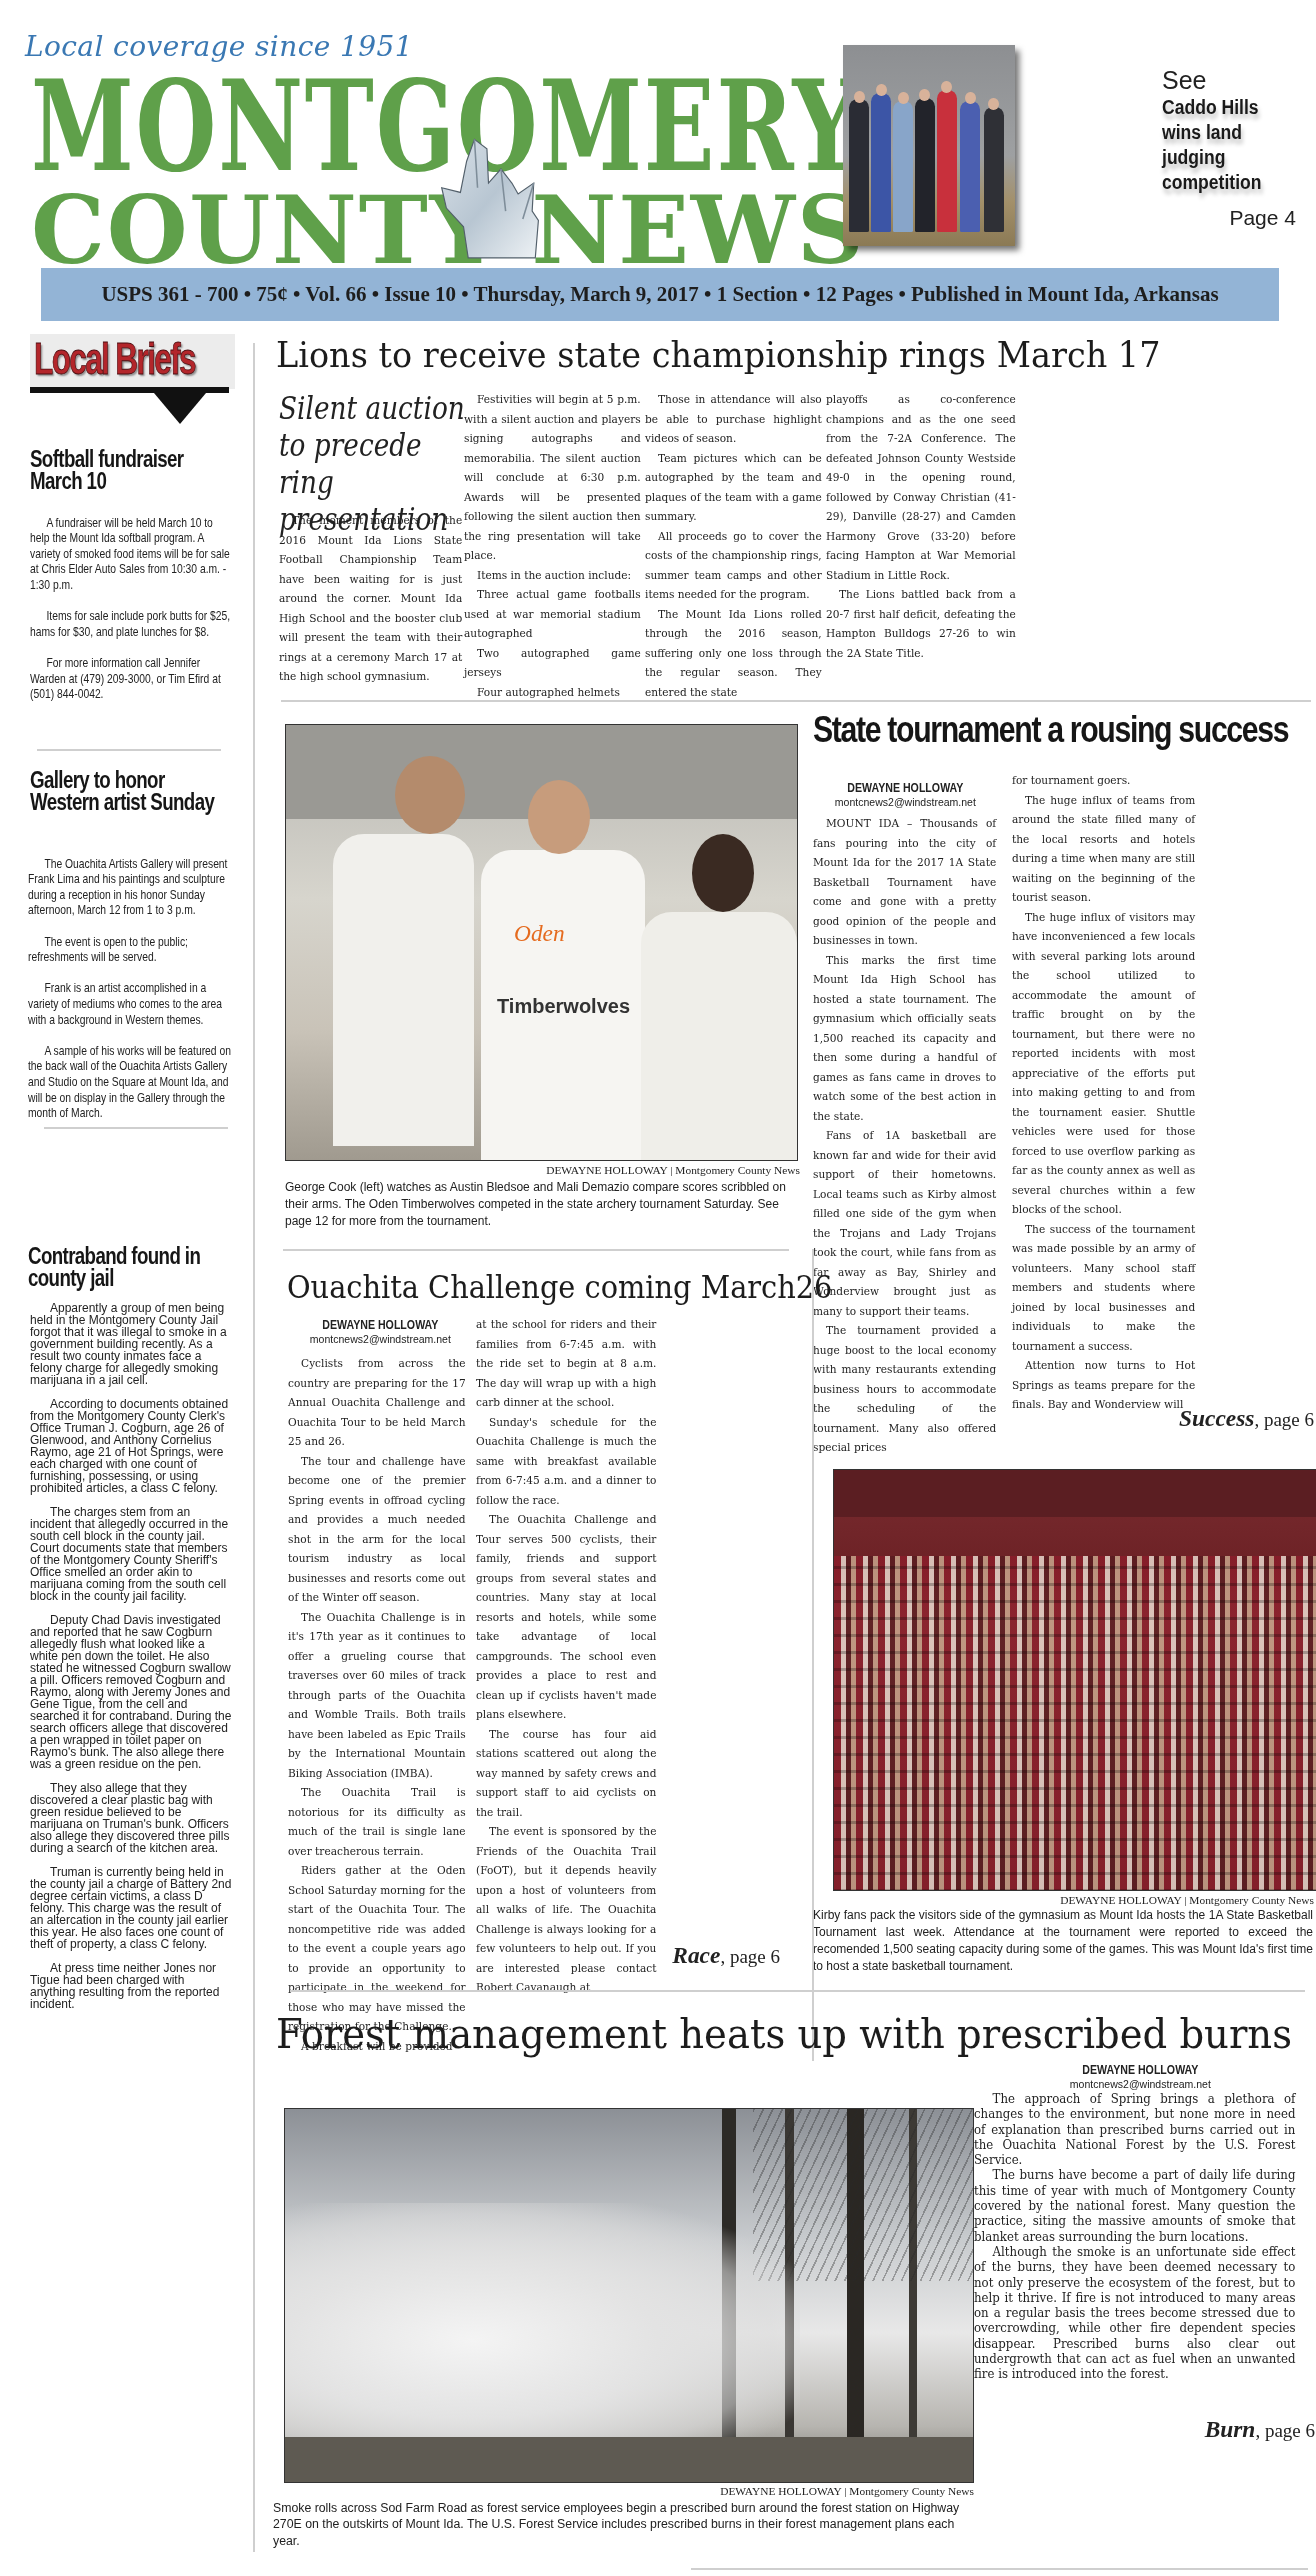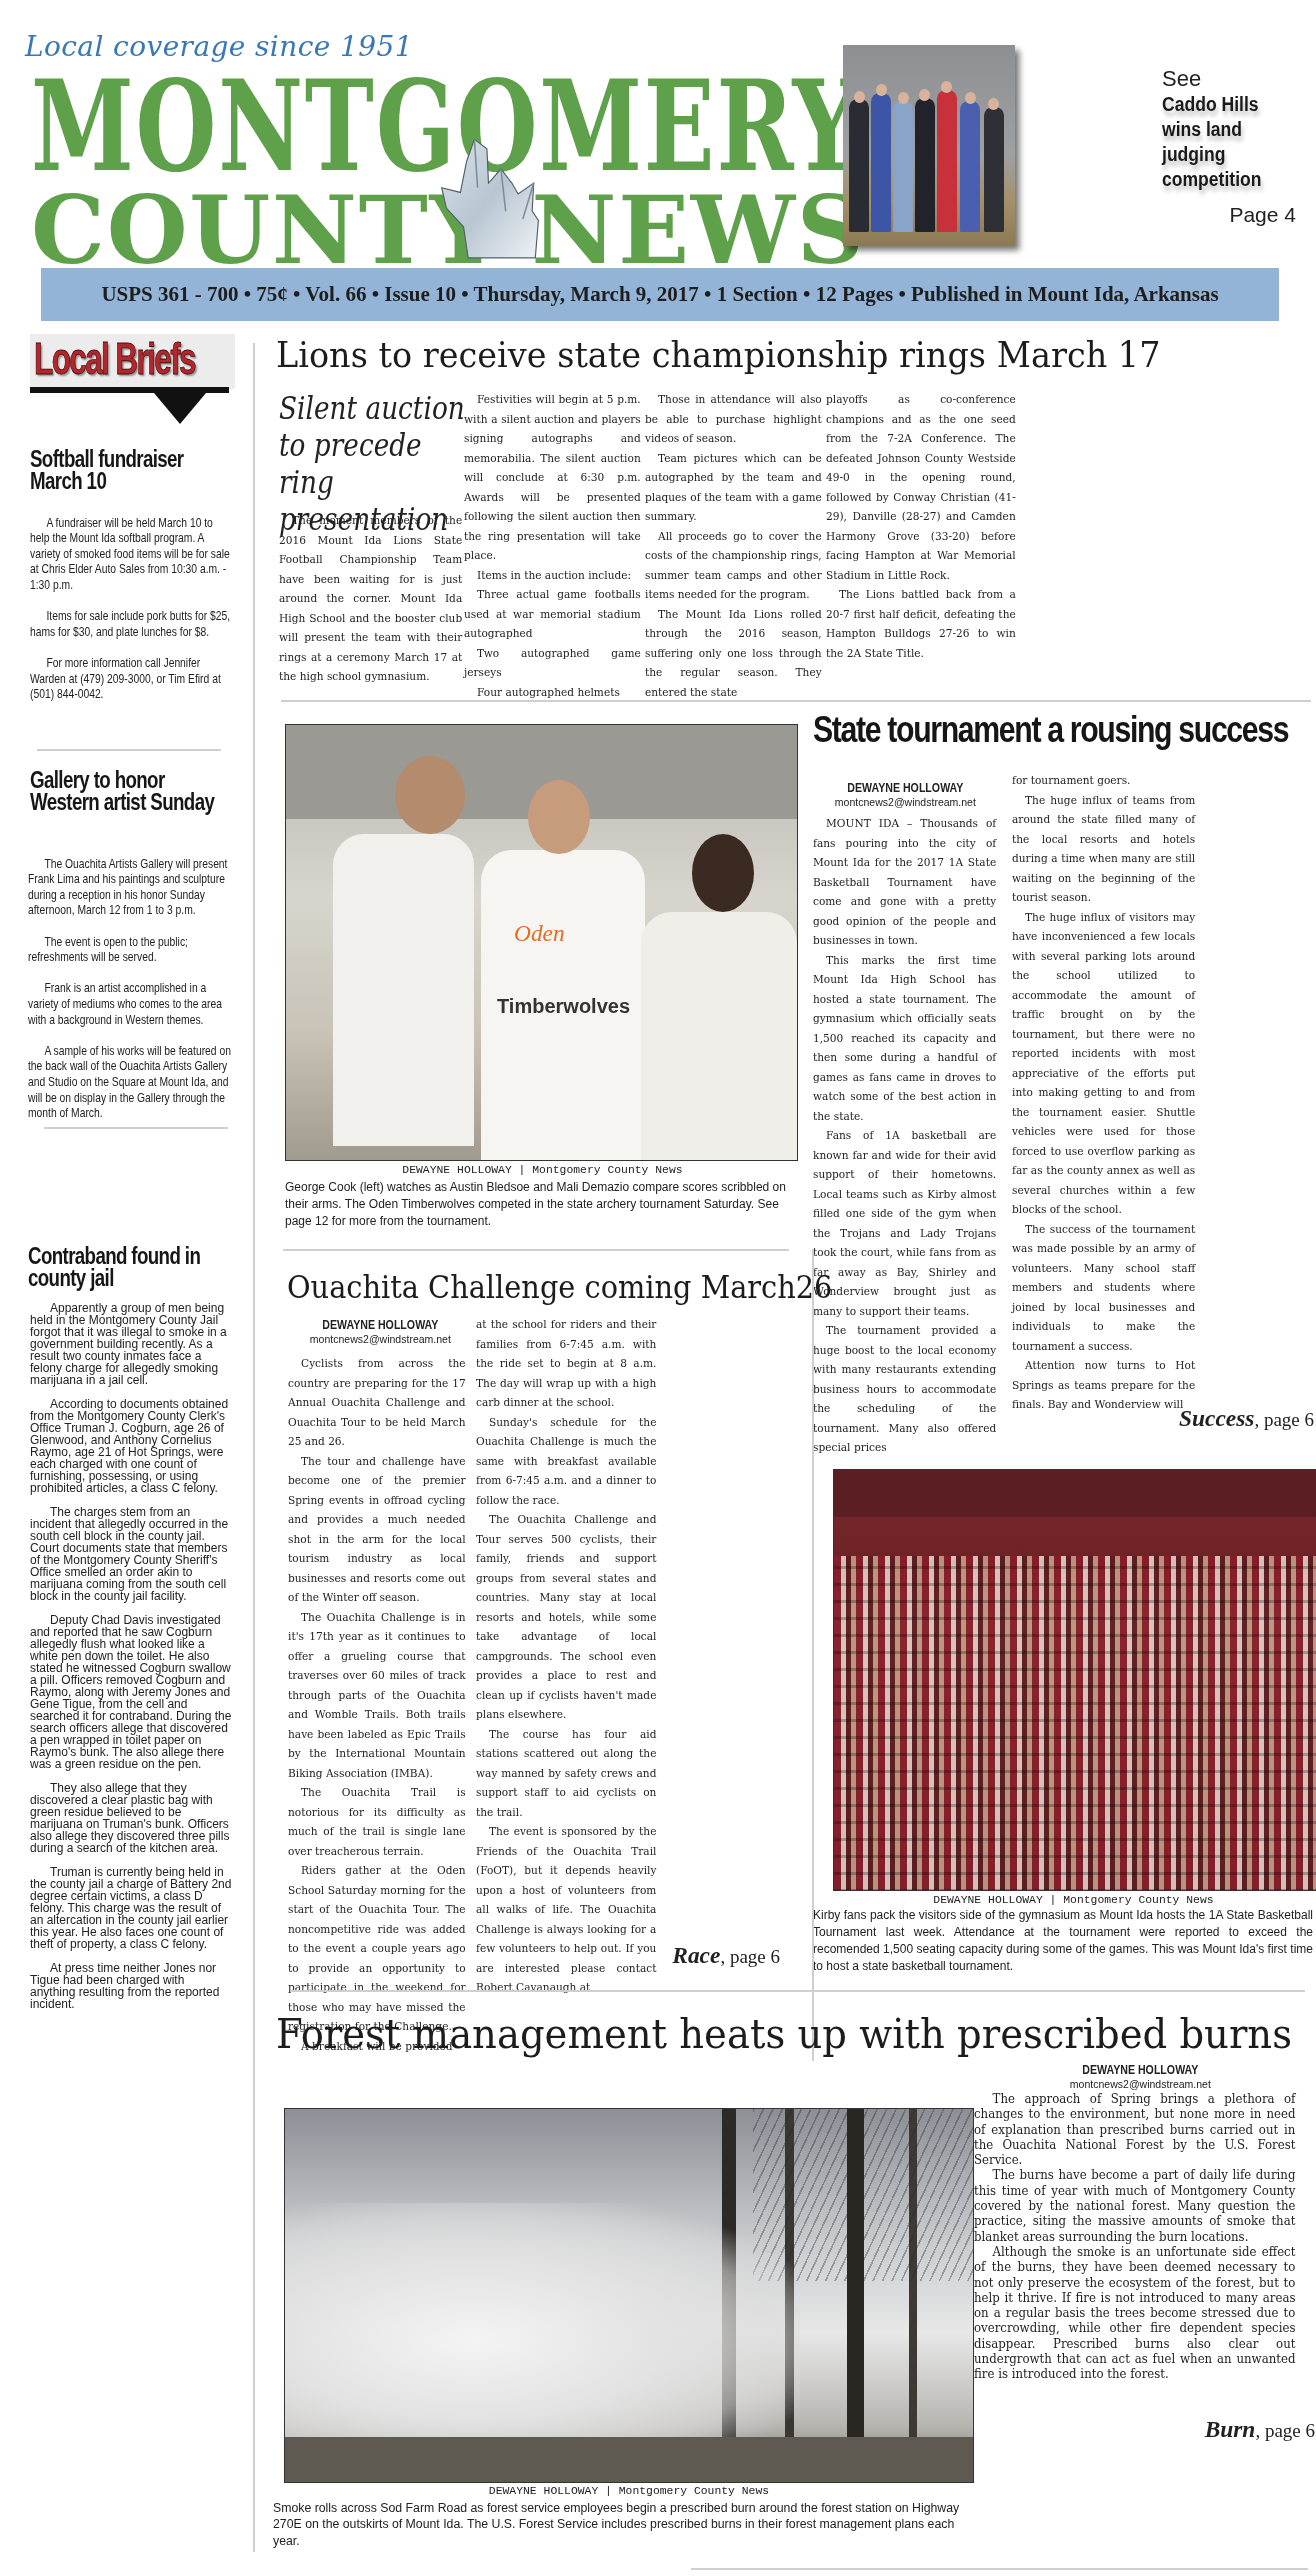--- a/index.html
+++ b/index.html
@@ -11,21 +11,21 @@
   
   #tagline { left: 25px; top: 30px; font-family: "DejaVu Serif", serif; font-style: italic; color: #3a78b3; font-size: 28px; letter-spacing: 0.4px; }
   .mast { font-family: "DejaVu Serif", serif; color: #5fa04a; font-weight: bold; line-height: 1; transform-origin: left top; white-space: nowrap; letter-spacing: 1.6px; }
   #mast-line1 { left: 31px; top: 64px; font-size: 86px; transform: scale(1.08, 1.45); }
   #mast-line2 { left: 31px; top: 184px; font-size: 86px; transform: scale(1.08, 1.08); }
   #crystal { left: 437px; top: 133px; width: 117px; height: 129px; }
   #teaser-photo { left: 843px; top: 45px; width: 172px; height: 201px; background: linear-gradient(180deg,#8d8f92 0%,#9ea0a2 55%,#a3906a 78%,#8b7a55 100%); box-shadow: 4.7px 4.7px 6.2px rgba(0,0,0,0.55); overflow: hidden; }
   .person { position: absolute; bottom: 14px; width: 20px; border-radius: 8.6px 8.6px 1.6px 1.6px; }
   .head { position: absolute; width: 11px; height: 12.5px; border-radius: 50%; background: #d8b29a; }
   #teaser-text { left: 1162px; top: 66px; width: 148px; }
-  #teaser-see { font-family: "Liberation Sans", sans-serif; font-size: 22px; color: #222; }
+  #teaser-see { font-family: "Liberation Sans", sans-serif; font-size: 25px; color: #222; }
   #teaser-headline { font-family: "Liberation Sans", sans-serif; font-weight: bold; font-size: 19.5px; line-height: 25px; color: #1a1a1a; text-shadow: 1.6px 4.7px 4.7px rgba(0,0,0,0.25); transform: scaleX(0.9); transform-origin: left; }
   #teaser-page { font-family: "Liberation Sans", sans-serif; font-size: 21px; color: #222; text-align: right; width: 134px; margin-top: 11px; }
 
   #dateline-bar { left: 41px; top: 268px; width: 1238px; height: 53px; background: #93b4d6; }
   #dateline { width: 100%; text-align: center; line-height: 53px; font-family: "Liberation Serif", serif; font-weight: bold; font-size: 21px; color: #1e1e1e; }
   #sidebar-rule { left: 253px; top: 343px; width: 1.6px; height: 2209px; background: #cfcfcf; }
   #briefs-banner { left: 30px; top: 334px; width: 205px; height: 55px; background: #ececec; }
   #briefs-title { left: 34px; top: 333px; font-family: "Liberation Sans", sans-serif; font-weight: bold; font-size: 45px; color: #b3262b; letter-spacing: -2.3px; transform: scaleX(0.7); transform-origin: left; text-shadow: 2.3px 2.3px 2.3px rgba(0,0,0,0.4); -webkit-text-stroke: 0.8px #4a0c0f; }
   #briefs-bar { left: 30px; top: 387px; width: 199px; height: 6.2px; background: #111; }
   #briefs-arrow { left: 154px; top: 393px; width: 0; height: 0; border-left: 26px solid transparent; border-right: 26px solid transparent; border-top: 31px solid #111; }
@@ -38,21 +38,21 @@
   
   .head1 { font-family: "DejaVu Serif", serif; color: #1c1c1c; white-space: nowrap; transform-origin: left top; }
   .col { font-family: "DejaVu Serif", serif; font-size: 11.4px; line-height: 19.5px; color: #222; text-align: justify; transform-origin: left top; transform: scaleX(0.93); }
   .col p { text-indent: 14px; }
   .col p.ni { text-indent: 0; }
   .byline { text-align: center; font-family: "Liberation Sans", sans-serif; }
   .byline .nm { font-weight: bold; font-size: 12.5px; transform: scaleX(0.85); display: inline-block; }
   .byline .em { font-size: 11.7px; transform: scaleX(0.9); display: inline-block; }
   .jump { font-family: "Liberation Serif", serif; text-align: right; font-size: 19px; }
   .jump b { font-style: italic; font-size: 23.4px; }
-  .credit { font-family: Liberation Mono, monospace; font-size: 11.4px; color: #222; text-align: center; }
+  .credit { font-family: Liberation Serif, serif; font-size: 11.4px; color: #222; text-align: right; }
   .caption { font-family: "Liberation Sans", sans-serif; font-size: 12px; line-height: 17px; color: #222; }
   .vrule { background: #cfcfcf; width: 1.6px; }
 
   
   #archery-photo { left: 285px; top: 724px; width: 513px; height: 437px; background: linear-gradient(180deg,#b8b7b2 0%,#d7d5cd 40%,#c9c3b8 70%,#a09a8f 100%); border: 1.6px solid #333; overflow: hidden; }
   #gym-photo { left: 833px; top: 1469px; width: 484px; height: 422px; border: 1.6px solid #333; overflow: hidden; background: linear-gradient(180deg,#7a2c30 0%,#6d2226 22%,#8c4a45 35%,#7a3a38 60%,#5e2a2a 100%); }
   #forest-photo { left: 284px; top: 2108px; width: 690px; height: 375px; border: 1.6px solid #333; overflow: hidden; background: linear-gradient(180deg,#8c9096 0%,#c8cbce 35%,#e8e8e8 60%,#b7b5b0 85%,#6e6c66 100%); }
 </style>
 </head>
 <body>

